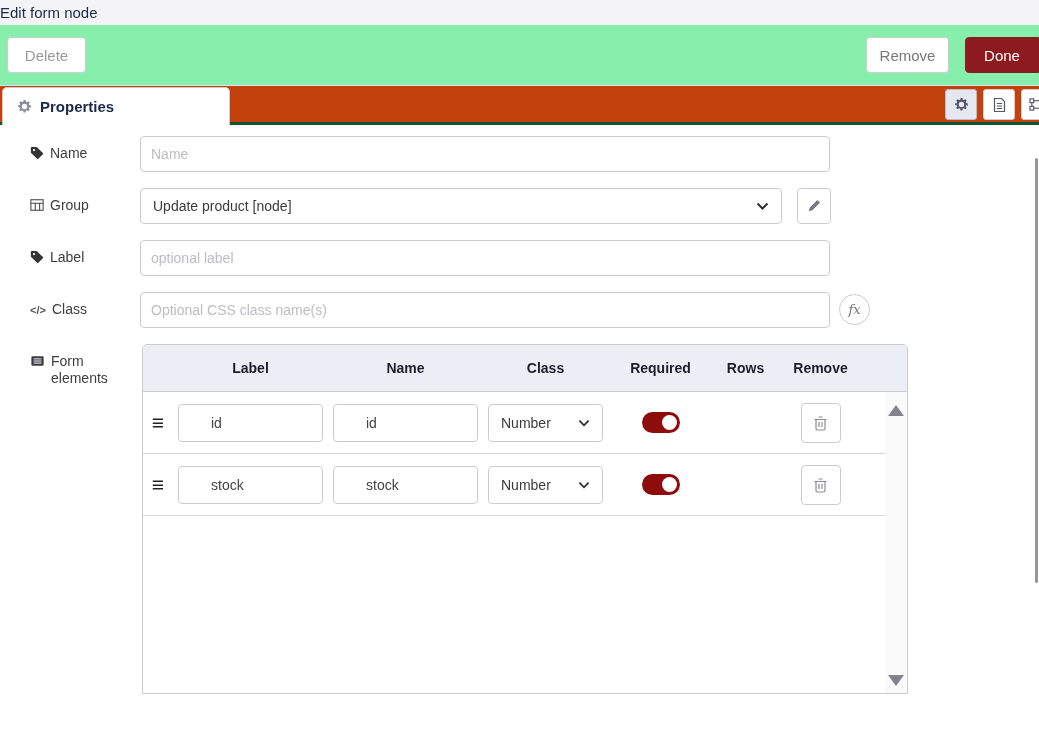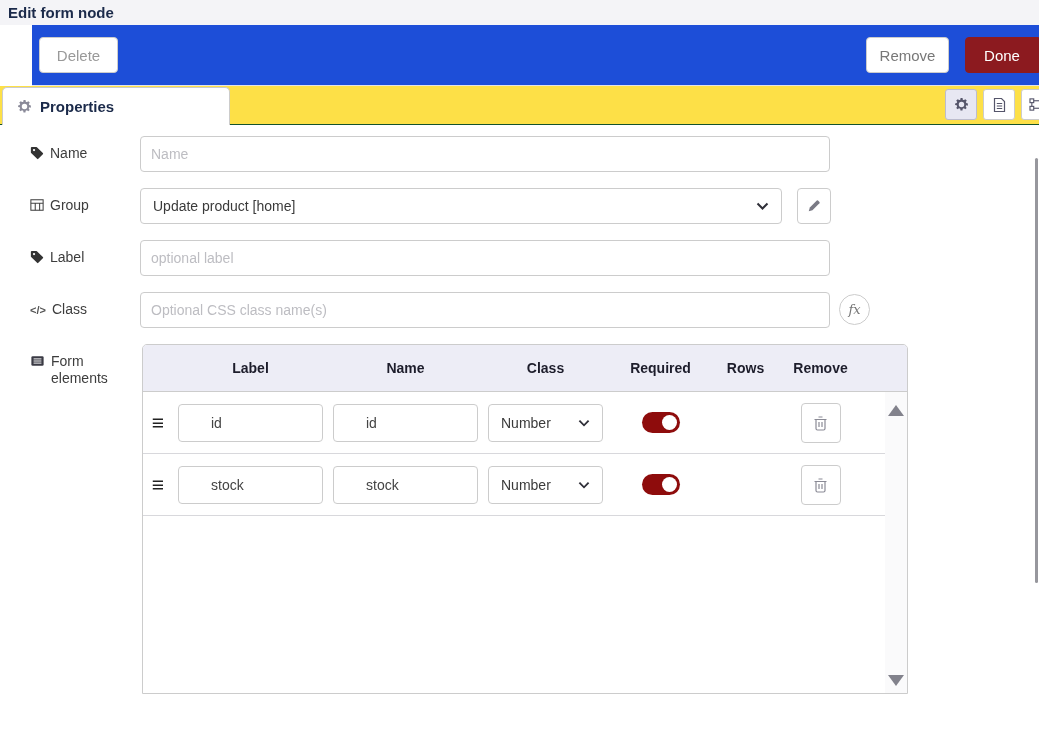--- a/index.html
+++ b/index.html
@@ -2,36 +2,36 @@
 <html style="--accent-red: #8c1a1f; --toggle-on: #8e0c0c; --header-bg: #ededf6; --title-color: #1b2a4a;"><head>
 <meta charset="utf-8">
 <style>
   * { margin:0; padding:0; box-sizing:border-box; }
   html,body { width:1039px; height:742px; overflow:hidden; background:#fff;
     font-family:"Liberation Sans", sans-serif; }
   body { position:relative; }
 
   
   .titlebar { height:25px; background:#f4f4f7; display:flex; align-items:center;
-    padding-left:8px; font-size:15px; font-weight:bold; color:var(--title-color,#1b2a4a); }
+    font-size:15px; font-weight:normal; color:var(--title-color,#1b2a4a); }
 
   
   .toolbar { height:61px; display:flex; align-items:center; padding:0 0 0 7px;
-    border-bottom:1px solid #e2e2e8; background:#1d4ed8;margin-left:32px; }
+    border-bottom:1px solid #e2e2e8; background:#86efac; }
   .btn { height:36px; border-radius:4px; font-size:15px; display:inline-flex;
     align-items:center; justify-content:center; cursor:pointer; background:#fff;
     border:1px solid #ccc; }
   .btn-delete { width:79px; color:#999; }
   .btn-cancel { width:83px; color:#777; margin-right:16px; }
   .btn-done { width:74px; background:var(--accent-red,#8c1a1f); border:1px solid var(--accent-red,#8c1a1f);
     color:#fff; border-radius:4px 0 0 4px; }
   .toolbar-spacer { flex:1; }
 
   
-  .tabbar { height:39px; position:relative; border-bottom:1px solid #14532d; background:#fde047; }
+  .tabbar { height:39px; position:relative; border-bottom:3px solid #14532d; background:#c2410c; }
   .tab-active { position:absolute; left:2px; top:1px; width:228px; height:38px;
     background:#fff; border:1px solid #ccc; border-bottom:none; border-radius:5px 5px 0 0;
     display:flex; align-items:center; padding-left:14px; gap:8px; z-index:2; }
   .tab-active .tab-label { font-size:15px; font-weight:bold; color:var(--title-color,#1b2a4a); }
   .tab-icons { position:absolute; right:-14px; top:3px; display:flex; gap:6px; }
   .icon-btn { width:32px; height:31px; border:1px solid #ccc; border-radius:3px;
     background:#fff; display:flex; align-items:center; justify-content:center; cursor:pointer; }
   .icon-btn.active { background:#e7e7f2; border-color:#bcbccd; }
 
   
@@ -171,21 +171,21 @@
       <span class="lbl-icon">
         <svg width="14" height="14" viewBox="0 0 16 16" fill="none" stroke="#444" stroke-width="1.2">
             <rect x="1" y="2" width="14" height="12"></rect>
             <path d="M1 6h14M6 6v8M11 6v8"></path>
           </svg>
       </span>
       <span>Group</span>
     </div>
     <div class="row-body">
       <div class="fakeselect group-select">
-        <span class="sel-text">Update product [home]</span>
+        <span class="sel-text">Update product [node]</span>
         <span>
           <svg width="13" height="8" viewBox="0 0 13 8" fill="none" stroke="#2f2f38" stroke-width="2">
               <path d="M1.5 1.5 6.5 6.5 11.5 1.5"></path>
             </svg>
         </span>
       </div>
       <div class="sq-btn">
         <span>
           <svg width="14" height="14" viewBox="0 0 16 16" fill="#7a7a85">
               <path d="M2 14l1.2-4.2 8-8a1 1 0 0 1 1.4 0l1.6 1.6a1 1 0 0 1 0 1.4l-8 8L2 14z"></path>

